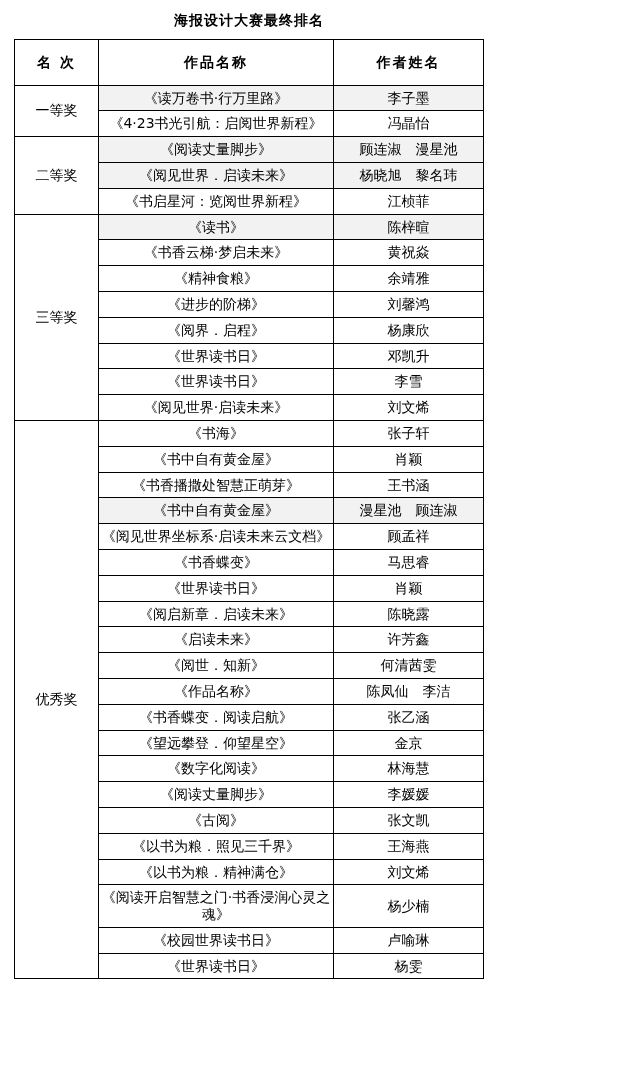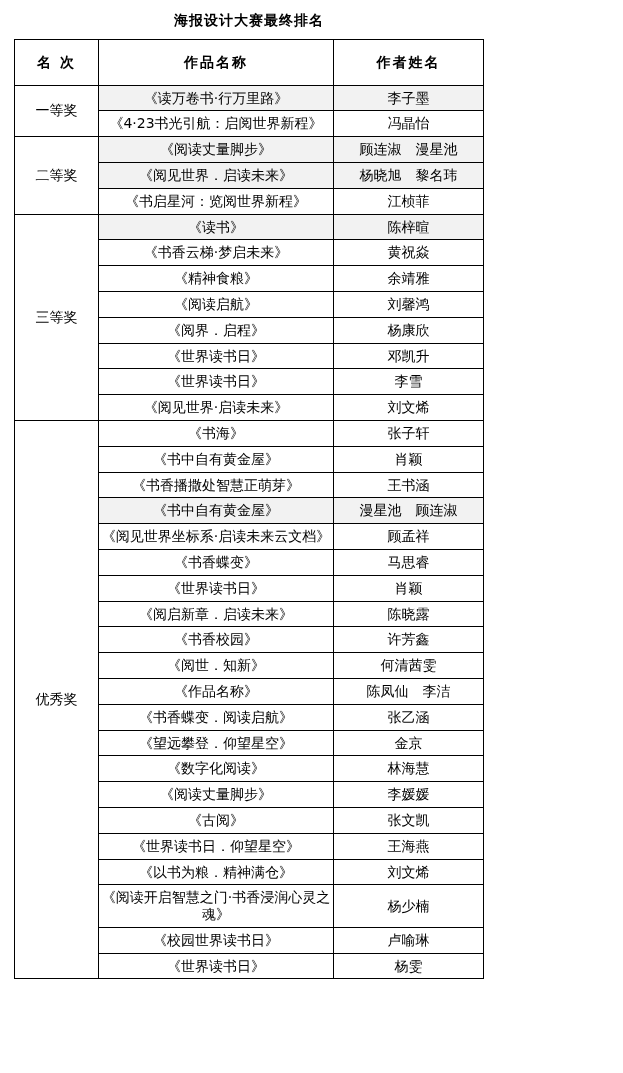--- a/index.html
+++ b/index.html
@@ -113,21 +113,21 @@
         </tr>
         <tr>
           <td class="work-cell">《书香云梯·梦启未来》</td>
           <td class="author-cell">黄祝焱</td>
         </tr>
         <tr>
           <td class="work-cell">《精神食粮》</td>
           <td class="author-cell">余靖雅</td>
         </tr>
         <tr>
-          <td class="work-cell">《阅读启航》</td>
+          <td class="work-cell">《进步的阶梯》</td>
           <td class="author-cell">刘馨鸿</td>
         </tr>
         <tr>
           <td class="work-cell">《阅界．启程》</td>
           <td class="author-cell">杨康欣</td>
         </tr>
         <tr>
           <td class="work-cell">《世界读书日》</td>
           <td class="author-cell">邓凯升</td>
         </tr>
@@ -166,21 +166,21 @@
         </tr>
         <tr>
           <td class="work-cell">《世界读书日》</td>
           <td class="author-cell">肖颖</td>
         </tr>
         <tr>
           <td class="work-cell">《阅启新章．启读未来》</td>
           <td class="author-cell">陈晓露</td>
         </tr>
         <tr>
-          <td class="work-cell">《书香校园》</td>
+          <td class="work-cell">《启读未来》</td>
           <td class="author-cell">许芳鑫</td>
         </tr>
         <tr>
           <td class="work-cell">《阅世．知新》</td>
           <td class="author-cell">何清茜雯</td>
         </tr>
         <tr>
           <td class="work-cell">《作品名称》</td>
           <td class="author-cell">陈凤仙　李洁</td>
         </tr>
@@ -198,21 +198,21 @@
         </tr>
         <tr>
           <td class="work-cell">《阅读丈量脚步》</td>
           <td class="author-cell">李媛媛</td>
         </tr>
         <tr>
           <td class="work-cell">《古阅》</td>
           <td class="author-cell">张文凯</td>
         </tr>
         <tr>
-          <td class="work-cell">《世界读书日．仰望星空》</td>
+          <td class="work-cell">《以书为粮．照见三千界》</td>
           <td class="author-cell">王海燕</td>
         </tr>
         <tr>
           <td class="work-cell">《以书为粮．精神满仓》</td>
           <td class="author-cell">刘文烯</td>
         </tr>
         <tr>
           <td class="work-cell">《阅读开启智慧之门·书香浸润心灵之魂》</td>
           <td class="author-cell">杨少楠</td>
         </tr>

